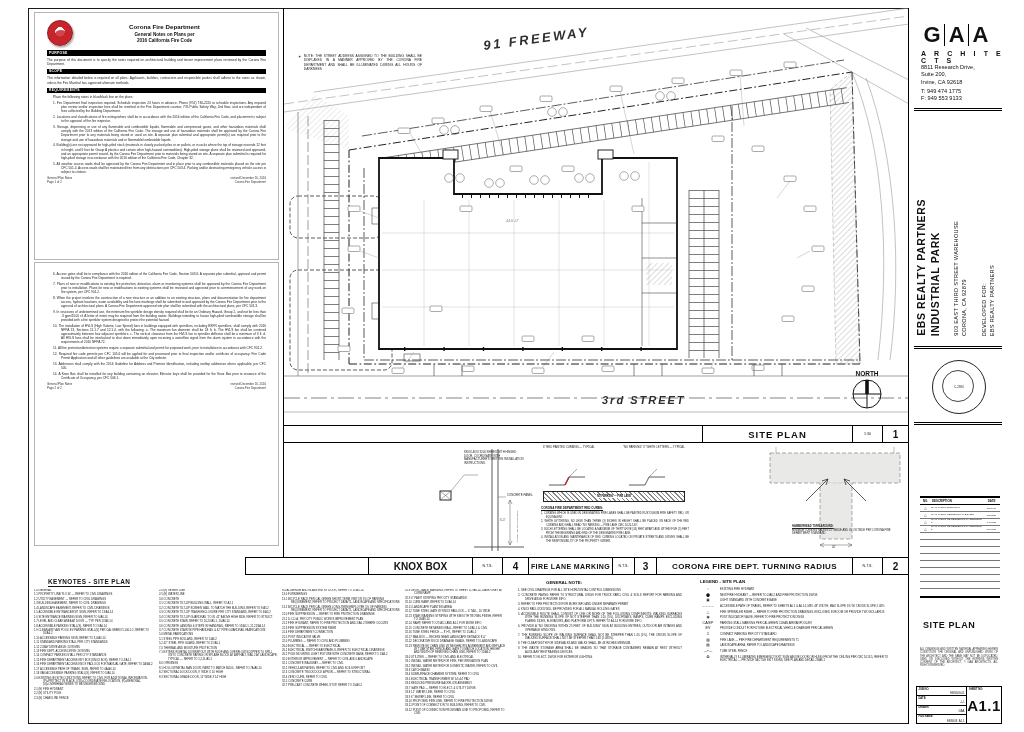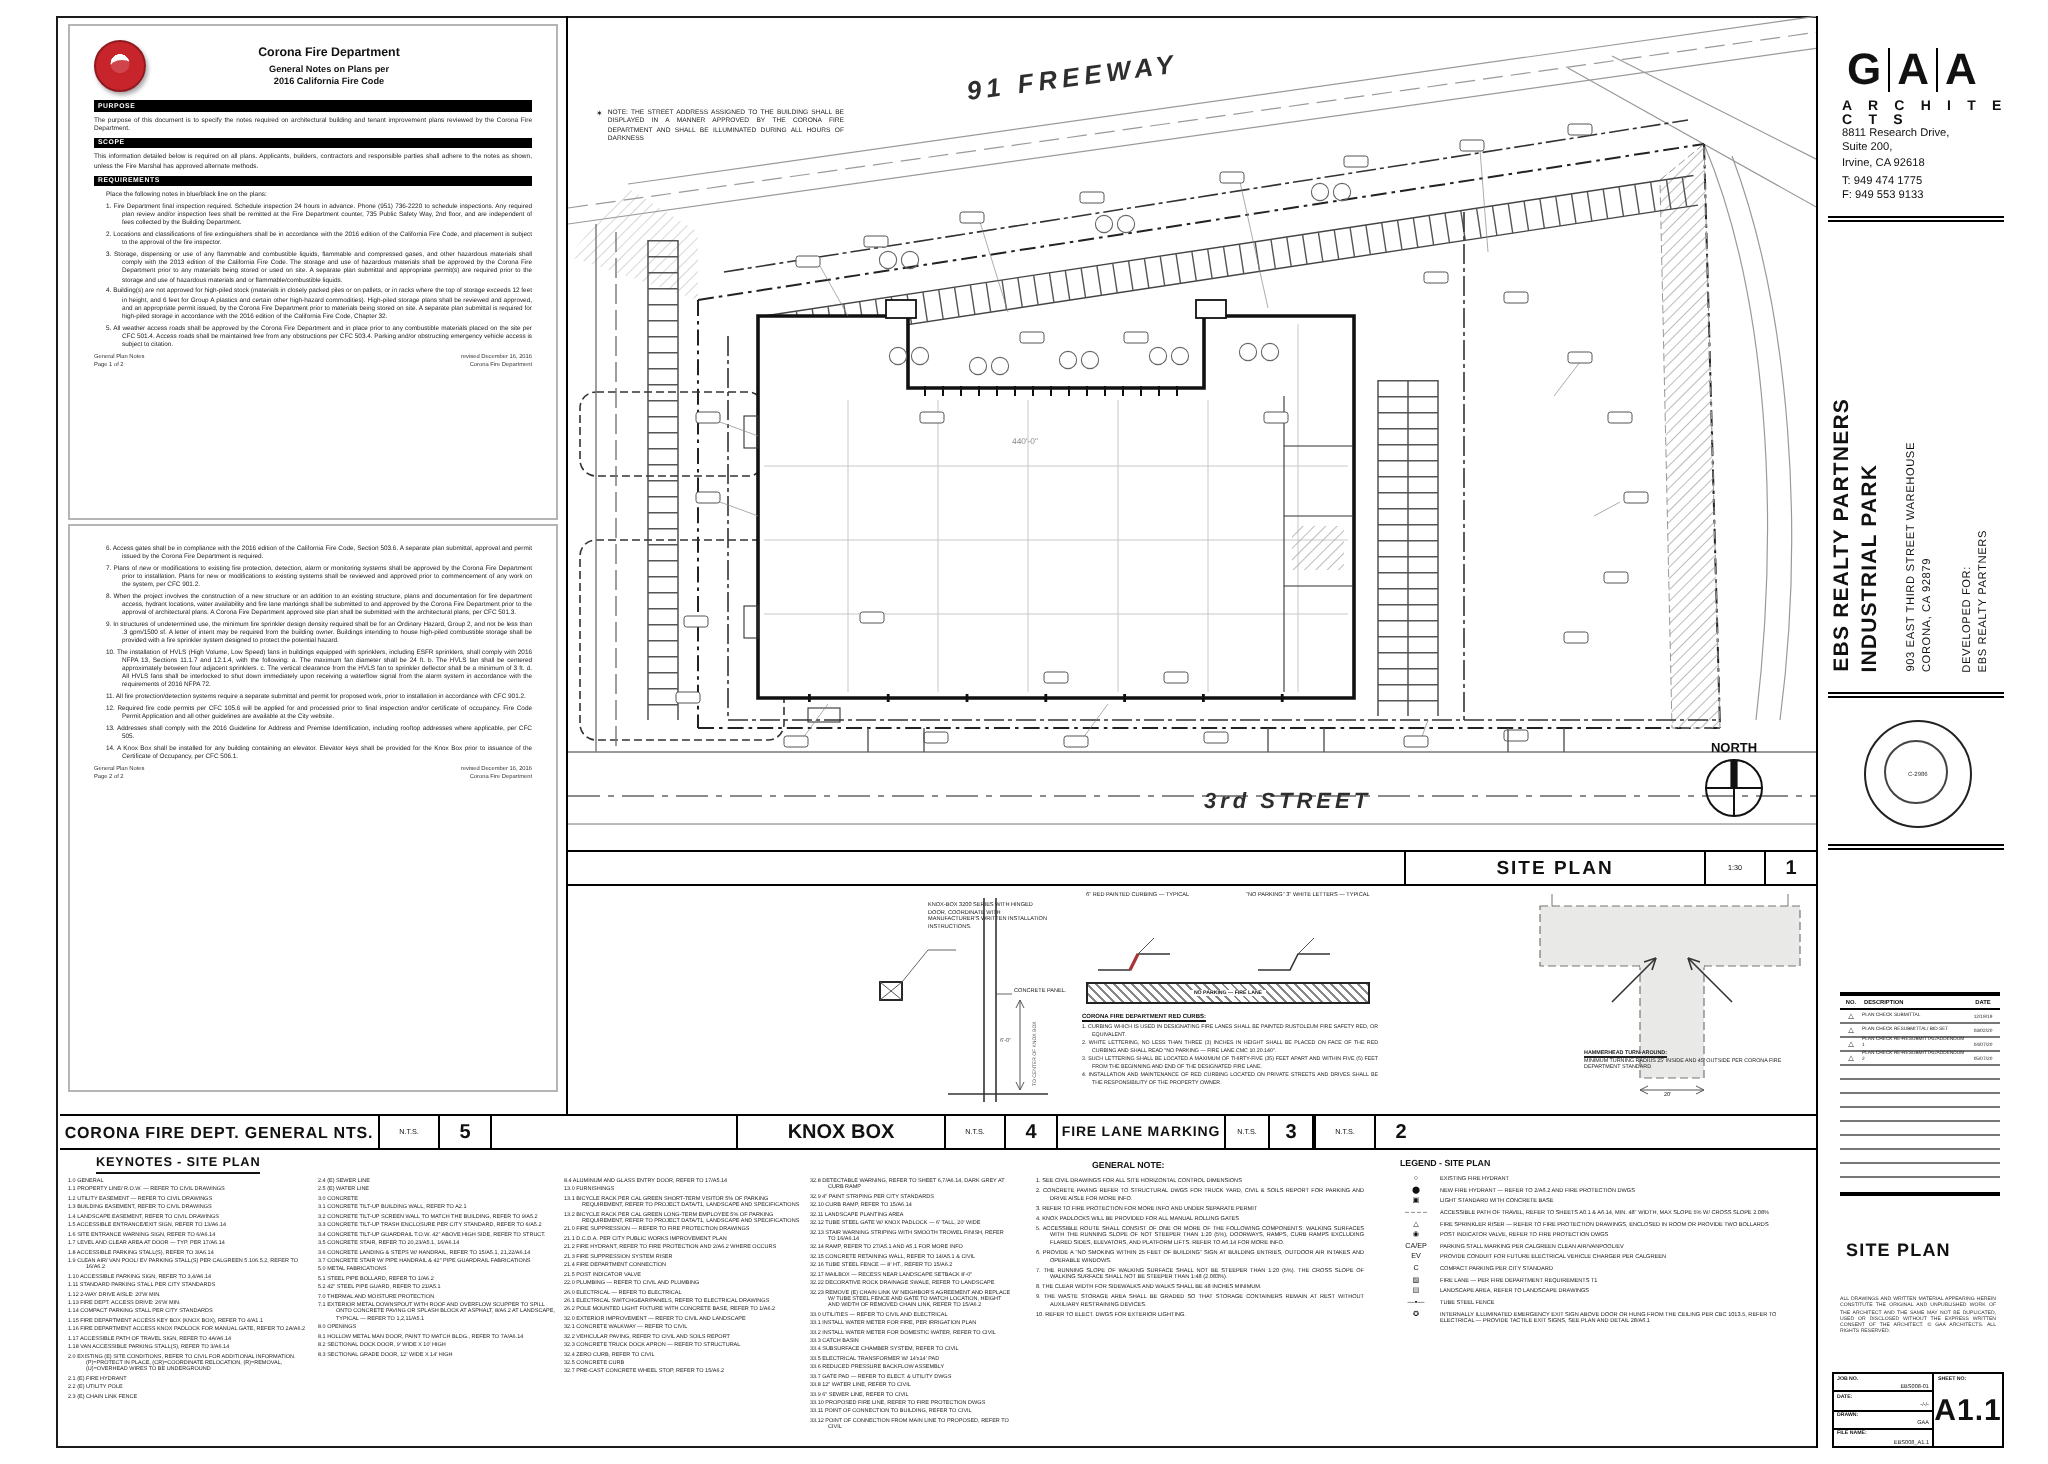--- a/index.html
+++ b/index.html
@@ -398,37 +398,33 @@
         <line x1="132" y1="2" x2="132" y2="8" stroke="#555" stroke-width="0.4"></line>
       </svg>
       <div class="tiny abs" style="left:70px;top:101px">20'</div>
       <div class="tr-cap">
         <div class="u">HAMMERHEAD TURN-AROUND:</div>
         <div>MINIMUM TURNING RADIUS 25' INSIDE AND 45' OUTSIDE PER CORONA FIRE DEPARTMENT STANDARD</div>
       </div>
     </div>
   </div>
 
-  <div class="tbar" style="left:30px;top:557px;width:215px;height:18px">
-    <div class="cell t" style="font-size:8px">CORONA FIRE DEPT. GENERAL NTS.</div>
-    <div class="cell sc">N.T.S.</div>
-    <div class="cell no">5</div>
-  </div>
   <div class="tbar" style="left:245px;top:557px;width:283px;height:18px;border-left:1px solid #000">
     <div class="cell sp"></div>
     <div class="cell tt" style="width:104px;font-size:10px">KNOX BOX</div>
     <div class="cell sc">N.T.S.</div>
     <div class="cell no">4</div>
   </div>
   <div class="tbar" style="left:528px;top:557px;width:128px;height:18px;border-left:1px solid #000">
     <div class="cell t" style="font-size:7px">FIRE LANE MARKING</div>
     <div class="cell sc" style="width:22px">N.T.S.</div>
     <div class="cell no" style="width:22px">3</div>
   </div>
   <div class="tbar" style="left:656px;top:557px;width:252px;height:18px;border-left:1px solid #000">
+    <div class="cell t" style="font-size:8px">CORONA FIRE DEPT. TURNING RADIUS</div>
     <div class="cell sc">N.T.S.</div>
     <div class="cell no">2</div>
   </div>
 
   <div class="panel-kn">
     <div class="kn-head">KEYNOTES - SITE PLAN</div>
     <div class="kn-col" style="left:4px;width:121px">
         <div class="kn-item">1.0 GENERAL</div>
         <div class="kn-item">1.1 PROPERTY LINE/ R.O.W. — REFER TO CIVIL DRAWINGS</div>
         <div class="kn-item">1.2 UTILITY EASEMENT — REFER TO CIVIL DRAWINGS</div>

